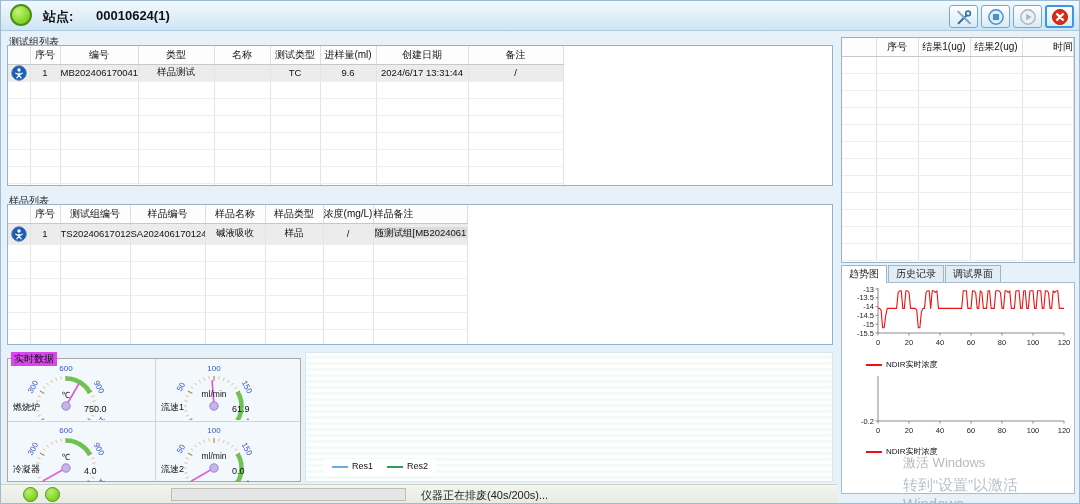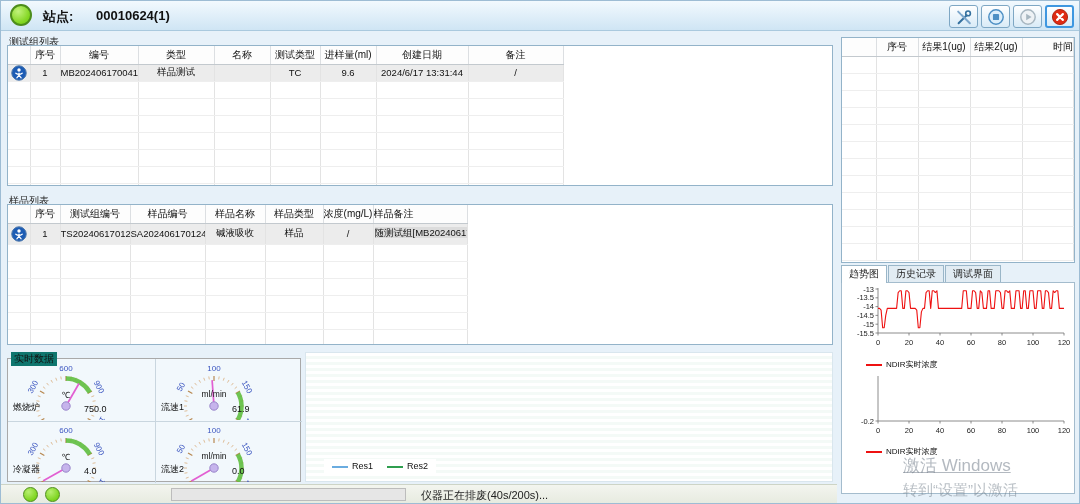--- a/index.html
+++ b/index.html
@@ -52,21 +52,21 @@
     overflow:hidden; white-space:nowrap;
   }
   table.grid th.filler, table.grid td.filler { border:none; background:#fff; }
   tr.data-row td { background:#ececec; }
   tr.data-row td.filler { background:#fff; }
   td.remark-cell { text-align:left; font-size:8.5px; white-space:normal; word-break:break-all; line-height:1.1; padding-left:1px; }
   .remark-inner { background:#dcdcdc; display:inline; }
   .row-icon { width:16px; height:16px; display:inline-block; vertical-align:middle; }
   
   .group-box { position:absolute; border:1px solid #a9a9a9; background:#f2f8fc; }
-  .group-title { position:absolute; font-size:10px; background:#0f766e; padding:0 3px; }
+  .group-title { position:absolute; font-size:10px; background:#d946ef; padding:0 3px; }
   .gauge-cell { position:absolute; width:146px; height:60px; }
   .gauge-cell .g-label { position:absolute; left:5px; top:41px; font-size:9px;text-align:center; }
   .gauge-cell .g-value { position:absolute; left:76px; top:44px; font-size:9px; }
   .gauge-cell .g-unit { position:absolute; left:38px; top:29px; width:40px; text-align:center; font-size:8.5px; }
   .cell-sep-v { position:absolute; background:#c9d6df; width:1px; }
   .cell-sep-h { position:absolute; background:#c9d6df; height:1px; }
   
   .res-chart {
     position:absolute; left:304px; top:351px; width:528px; height:130px;
     background:repeating-linear-gradient(#ffffff 0 3px, #f4faf7 3px 6px);
@@ -104,21 +104,21 @@
   .tab.active { background:#fff; position:relative; z-index:3; }
   .chart-box {
     position:absolute; left:840px; top:281px; width:234px; height:212px;
     background:#fff; border:1px solid #a4bccd;
   }
   .trend-legend { position:absolute; left:24px; display:flex; align-items:center; font-size:8px; }
   .ndir-status { position:absolute; left:6px; top:194px; font-size:8.5px; color:#222; white-space:nowrap; }
   .ndir-status span { margin-right:12px; }
   
   .watermark { position:absolute; left:902px; top:453px; z-index:9; pointer-events:none; }
-  .wm1 { font-size:17px; color:rgba(116,128,140,0.55);text-decoration:underline; }
+  .wm1 { font-size:13px; color:rgba(116,128,140,0.55); }
   .wm2 { font-size:15px; color:rgba(116,128,140,0.5); margin-top:4px; }
   .bottom-strip { position:absolute; left:0; top:502px; width:1080px; height:2px; background:#dcebf5; }
 </style>
 </head>
 <body>
 
 <div class="titlebar">
   <div class="status-circle"></div>
   <span class="station-label">站点:</span>
   <span class="station-value">00010624(1)</span>

